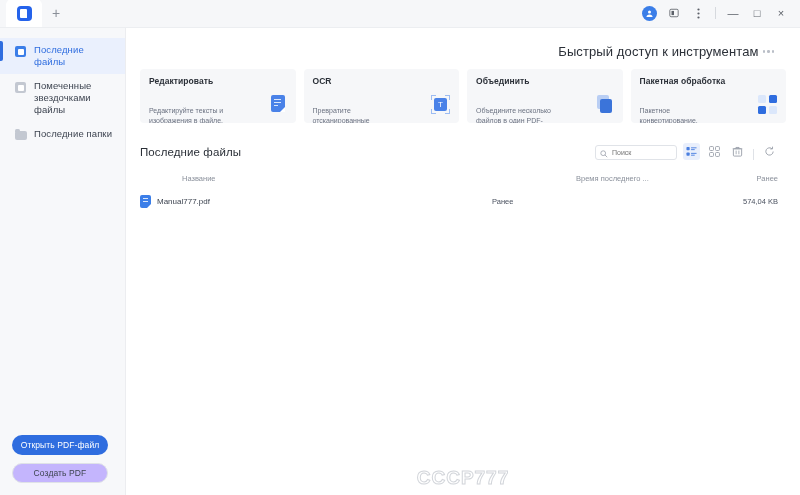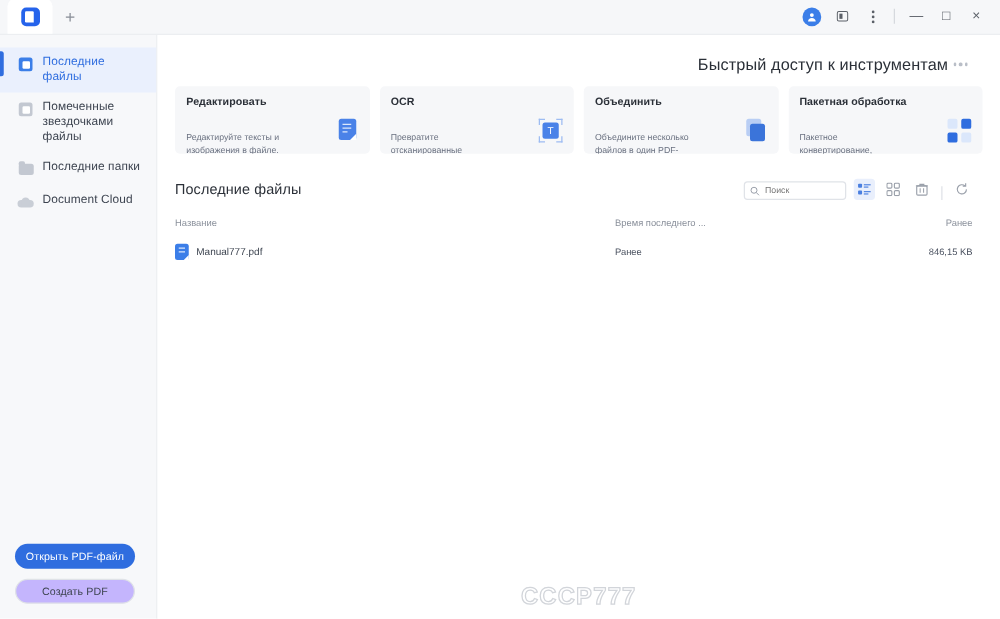--- a/index.html
+++ b/index.html
@@ -159,21 +159,21 @@
     border: none; outline: none; font-size: 7px; color: #8a8f98; width: 100%;
     font-family: "Liberation Sans", sans-serif; background: transparent;
   }
   .tool-ic { width: 17px; height: 17px; display:flex; align-items:center; justify-content:center; border-radius:3px; }
   .tool-ic.sel { background: #e9effc; }
   .sep-v { width:1px; height:11px; background:#dfe2e7; margin: 0 1px; }
 
   .table { padding: 10px 22px 0 14px; }
   .thead, .trow { display: flex; align-items: center; }
   .thead { padding: 4px 0 6px 0; }
-  .th { font-size: 7.5px; color: #8a909b; }
+  .th { font-size: 7.5px; color: #8a909b; margin-left: 42px; }
   .col-name { flex: 0 0 352px; }
   .col-time { flex: 1 1 auto; }
   .col-size { flex: 0 0 70px; text-align: right; }
   .trow { padding: 6px 0; }
   .td { font-size: 8px; color: #3d4450; display:flex; align-items:center; gap:6px; }
   .td.col-size { justify-content: flex-end; color:#4b5260; font-size:7.5px; }
   .td.col-time { color:#4b5260; font-size:7.5px; }
   .file-ic { width: 11px; height: 13px; background: #3b7ee8; border-radius: 2px; position: relative; flex:0 0 11px; }
   .file-ic::after { content:""; position:absolute; right:0; bottom:0; border-width:0 0 4px 4px; border-style:solid; border-color: transparent transparent #ffffff transparent; }
   .file-ic i { position:absolute; left:2.5px; width:5px; height:1px; background:#d9e6fb; display:block; }
@@ -238,26 +238,20 @@
             <span class="ico-doc gray"></span>
           </span>
         <span class="slabel">Помеченные звездочками файлы</span>
       </div>
       <div class="side-item">
         <span class="sicon">
             <span class="ico-folder"></span>
           </span>
         <span class="slabel">Последние папки</span>
       </div>
-      <div class="side-item">
-        <span class="sicon">
-            <span class="ico-cloud"></span>
-          </span>
-        <span class="slabel">Document Cloud</span>
-      </div>
     </div>
     <div class="side-bottom">
       <button class="btn-primary">Открыть PDF-файл</button>
       <button class="btn-ghost">Создать PDF</button>
     </div>
   </div>
 
   <div class="main">
 
     <div class="section-head">
@@ -381,19 +375,19 @@
       </div>
       <div class="trow">
         <div class="td col-name">
           <span class="file-ic">
               <i></i>
               <i></i>
             </span>
           <span>Manual777.pdf</span>
         </div>
         <div class="td col-time">Ранее</div>
-        <div class="td col-size">846,15 KB</div>
+        <div class="td col-size">574,04 KB</div>
       </div>
     </div>
 
     <div class="watermark">CCCP777</div>
   </div>
 </div>
 
 </body></html>

